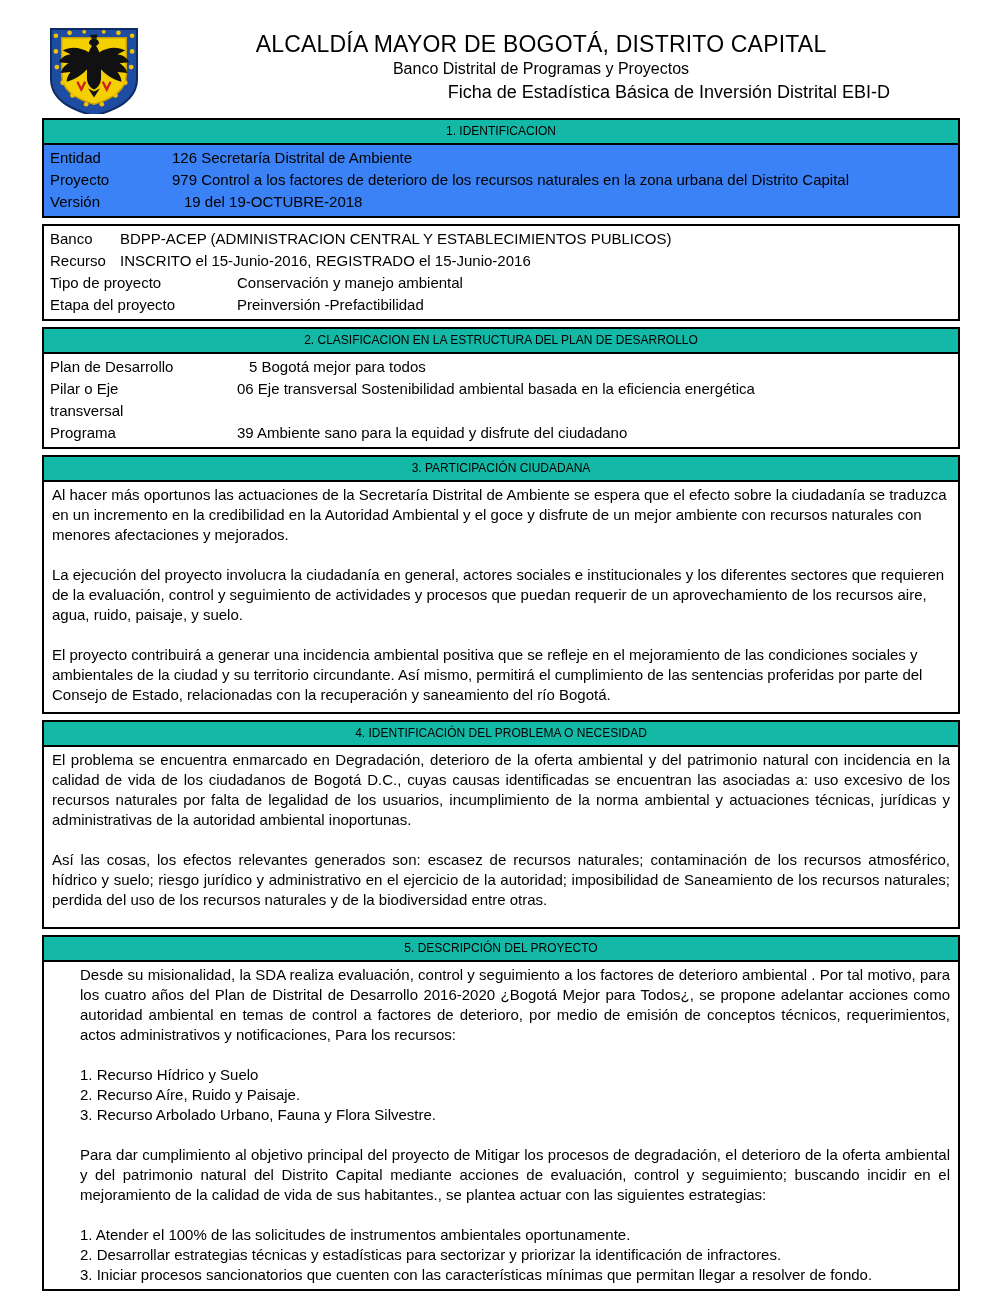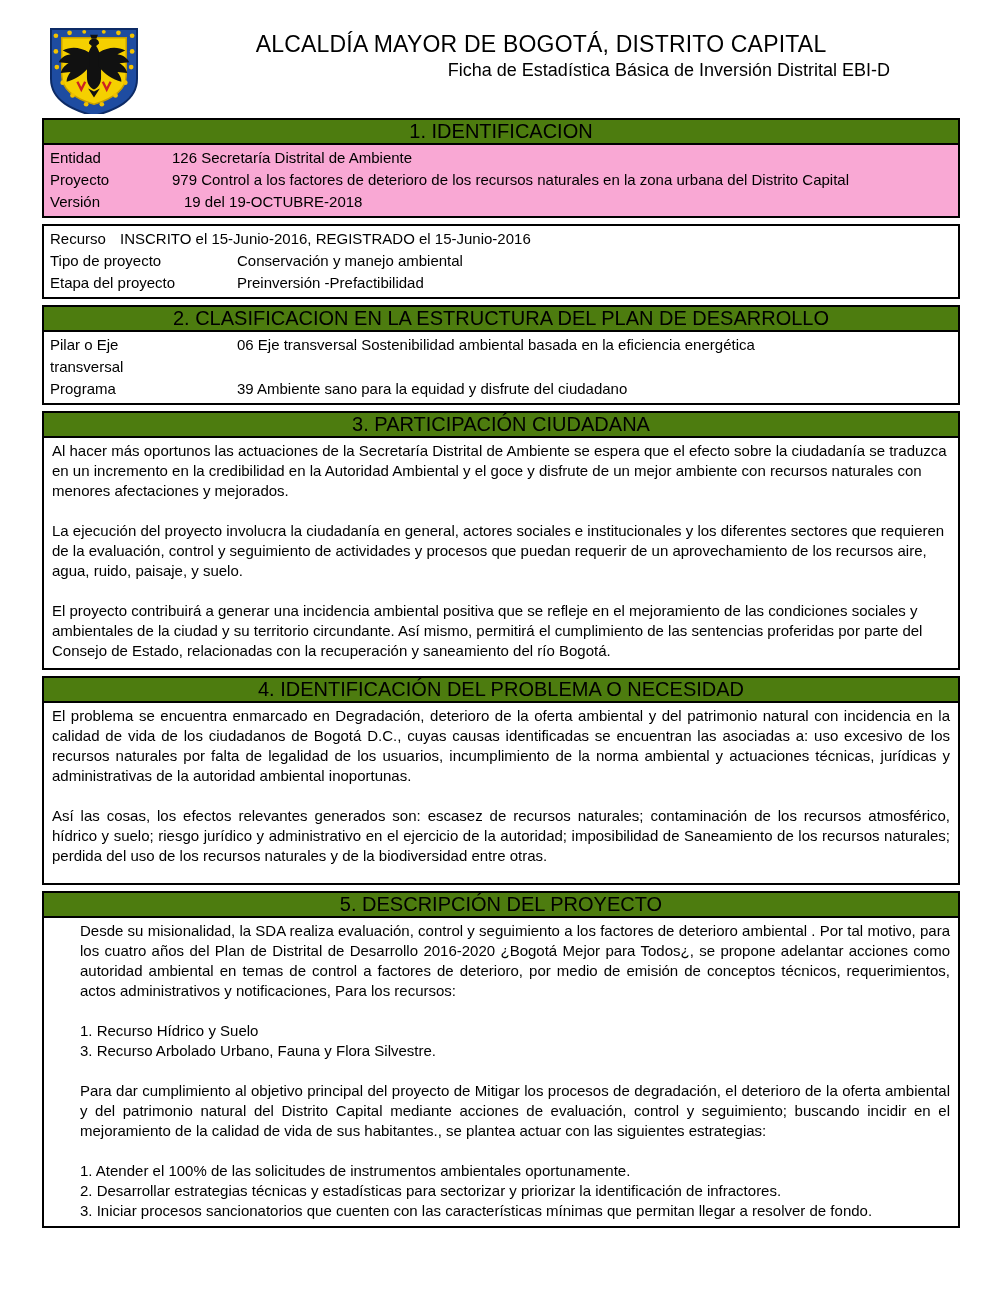--- a/index.html
+++ b/index.html
@@ -15,24 +15,24 @@
   .doc-header { position: relative; height: 90px; margin-bottom: 2px; }
   .crest { position: absolute; left: -4px; top: 0; width: 112px; height: 88px; }
   .titles { margin-left: 150px; margin-right: 70px; text-align: center; padding-top: 5px; }
   .title-main { font-size: 23px; letter-spacing: 0.2px; line-height: 27px; }
   .title-sub  { font-size: 16px; line-height: 22px; }
   .title-doc  { font-size: 18px; line-height: 24px; text-align: right; }
 
   
   .sec { border: 2px solid #000; background: #fff; margin-bottom: 6px; }
   .sec-head {
-    background: #4d7c0f; border-bottom: 2px solid #000;
-    text-align: center; font-size: 20px; line-height: 20px; padding: 1px 0 2px;
+    background: #14b8a6; border-bottom: 2px solid #000;
+    text-align: center; font-size: 12px; line-height: 20px; padding: 1px 0 2px;
   }
-  .sec-gray  { background: #f9a8d4; }
+  .sec-gray  { background: #3b82f6; }
   .rows { padding: 2px 0 3px; }
   .frow { display: flex; font-size: 15px; line-height: 22px; padding: 0 6px; }
   .lbl { flex: 0 0 auto; }
   .lbl-s { width: 70px; }
   .lbl-m { width: 122px; }
   .lbl-l { width: 187px; }
   .lbl-wrap .lbl-inner { display: inline-block; width: 110px; }
   .val { flex: 1 1 auto; }
   .val-indent { padding-left: 12px; }
 
@@ -77,20 +77,21 @@
         <circle cx="18" cy="58" r="2.4"></circle>
           <circle cx="82" cy="58" r="2.4"></circle>
         <circle cx="28" cy="71" r="2.4"></circle>
           <circle cx="72" cy="71" r="2.4"></circle>
         <circle cx="42" cy="80" r="2.4"></circle>
           <circle cx="58" cy="80" r="2.4"></circle>
       </g>
     </svg>
     <div class="titles">
       <div class="title-main">ALCALDÍA MAYOR DE BOGOTÁ, DISTRITO CAPITAL</div>
+      <div class="title-sub">Banco Distrital de Programas y Proyectos</div>
       <div class="title-doc">Ficha de Estadística Básica de Inversión Distrital EBI-D</div>
     </div>
   </div>
 
   <div class="sec">
     <div class="sec-head">1. IDENTIFICACION</div>
     <div class="rows sec-gray">
       <div class="frow">
         <span class="lbl lbl-m">Entidad</span>
         <span class="val">126 Secretaría Distrital de Ambiente</span>
@@ -102,37 +103,45 @@
       <div class="frow">
         <span class="lbl lbl-m">Versión</span>
         <span class="val val-indent">19 del 19-OCTUBRE-2018</span>
       </div>
     </div>
   </div>
 
   <div class="sec">
     <div class="rows">
       <div class="frow">
+        <span class="lbl lbl-s">Banco</span>
+        <span class="val">BDPP-ACEP (ADMINISTRACION CENTRAL Y ESTABLECIMIENTOS PUBLICOS)</span>
+      </div>
+      <div class="frow">
         <span class="lbl lbl-s">Recurso</span>
         <span class="val">INSCRITO el 15-Junio-2016, REGISTRADO el 15-Junio-2016</span>
       </div>
       <div class="frow">
         <span class="lbl lbl-l">Tipo de proyecto</span>
         <span class="val">Conservación y manejo ambiental</span>
       </div>
       <div class="frow">
         <span class="lbl lbl-l">Etapa del proyecto</span>
         <span class="val">Preinversión -Prefactibilidad</span>
       </div>
     </div>
   </div>
 
   <div class="sec">
     <div class="sec-head">2. CLASIFICACION EN LA ESTRUCTURA DEL PLAN DE DESARROLLO</div>
     <div class="rows">
+      <div class="frow">
+        <span class="lbl lbl-l">Plan de Desarrollo</span>
+        <span class="val val-indent">5 Bogotá mejor para todos</span>
+      </div>
       <div class="frow lbl-wrap">
         <span class="lbl lbl-l"><span class="lbl-inner">Pilar o Eje transversal</span></span>
         <span class="val">06 Eje transversal Sostenibilidad ambiental basada en la eficiencia energética</span>
       </div>
       <div class="frow">
         <span class="lbl lbl-l">Programa</span>
         <span class="val">39 Ambiente sano para la equidad y disfrute del ciudadano</span>
       </div>
     </div>
   </div>
@@ -153,20 +162,21 @@
       <p class="para">Así las cosas, los efectos relevantes generados son: escasez de recursos naturales; contaminación de los recursos atmosférico, hídrico y suelo; riesgo jurídico y administrativo en el ejercicio de la autoridad; imposibilidad de Saneamiento de los recursos naturales; perdida del uso de los recursos naturales y de la biodiversidad entre otras.</p>
     </div>
   </div>
 
   <div class="sec">
     <div class="sec-head">5. DESCRIPCIÓN DEL PROYECTO</div>
     <div class="txt txt-s5 just">
       <div class="blk">Desde su misionalidad, la SDA realiza evaluación, control y seguimiento a los factores de deterioro ambiental . Por tal motivo, para los cuatro años del Plan de Distrital de Desarrollo 2016-2020 ¿Bogotá Mejor para Todos¿, se propone adelantar acciones como autoridad ambiental en temas de control a factores de deterioro, por medio de emisión de conceptos técnicos, requerimientos, actos administrativos y notificaciones, Para los recursos:</div>
       <div class="blk">
         <div>1. Recurso Hídrico y Suelo</div>
+        <div>2. Recurso Aíre, Ruido y Paisaje.</div>
         <div>3. Recurso Arbolado Urbano, Fauna y Flora Silvestre.</div>
       </div>
       <div class="blk">Para dar cumplimiento al objetivo principal del proyecto de Mitigar los procesos de degradación, el deterioro de la oferta ambiental y del patrimonio natural del Distrito Capital mediante acciones de evaluación, control y seguimiento; buscando incidir en el mejoramiento de la calidad de vida de sus habitantes., se plantea actuar con las siguientes estrategias:</div>
       <div class="blk">
         <div>1. Atender el 100% de las solicitudes de instrumentos ambientales oportunamente.</div>
         <div>2. Desarrollar estrategias técnicas y estadísticas para sectorizar y priorizar la identificación de infractores.</div>
         <div>3. Iniciar procesos sancionatorios que cuenten con las características  mínimas que permitan llegar a resolver de fondo.</div>
       </div>
     </div>
   </div>

